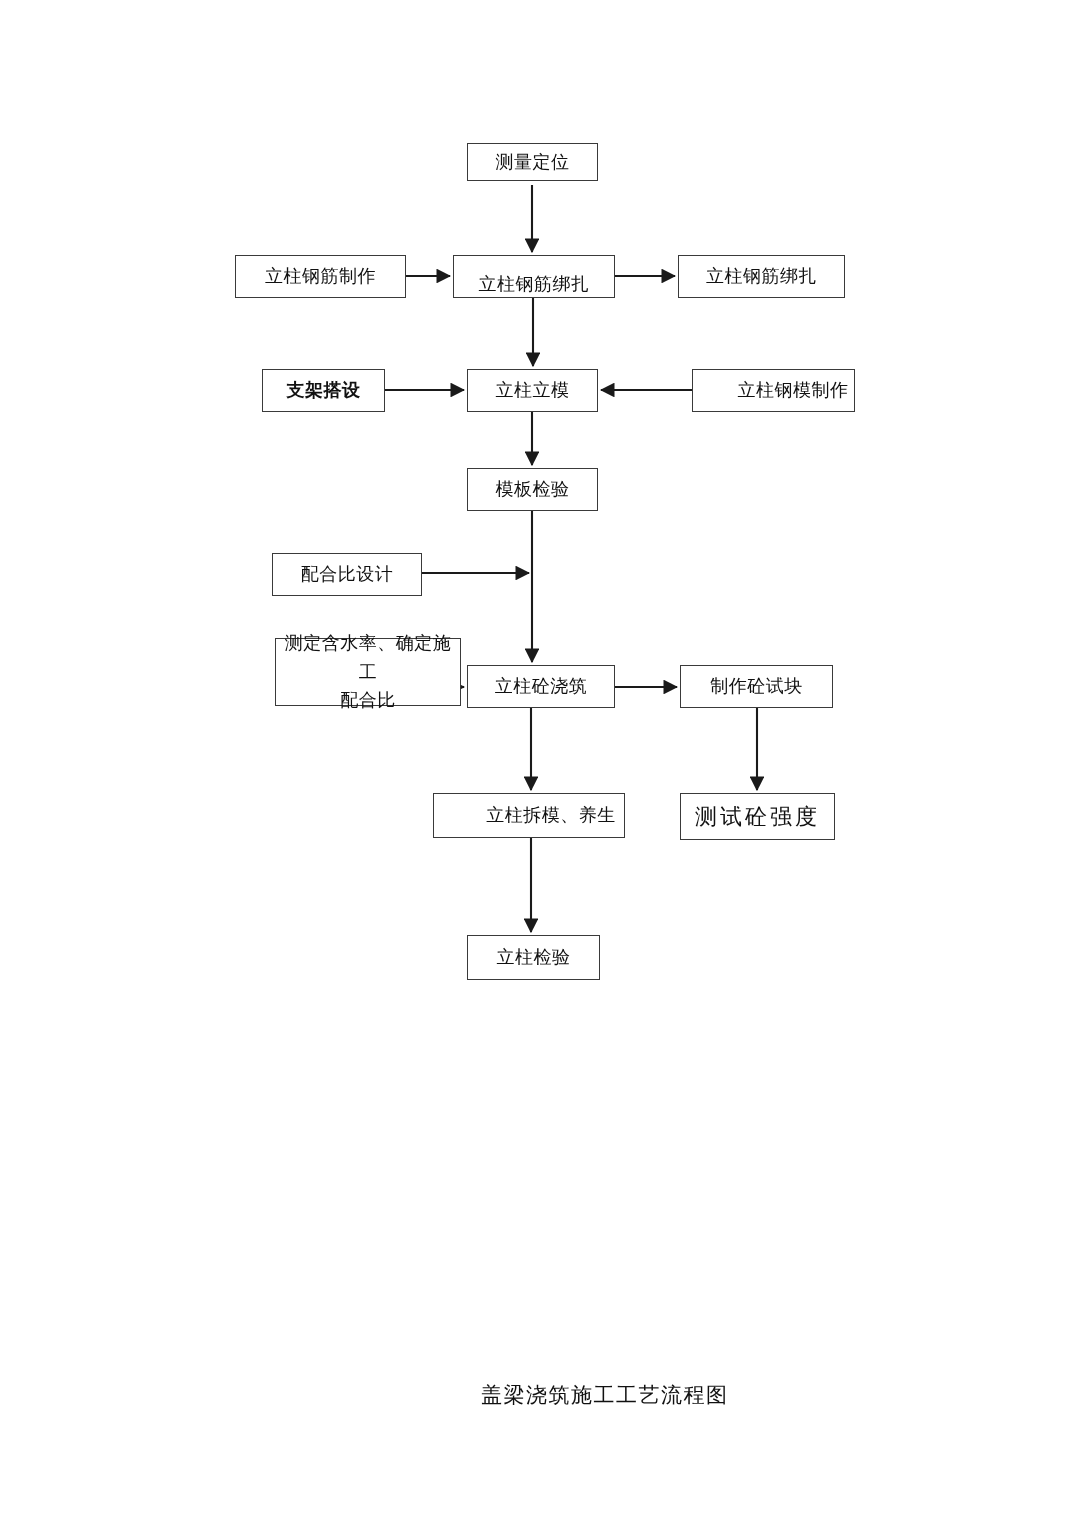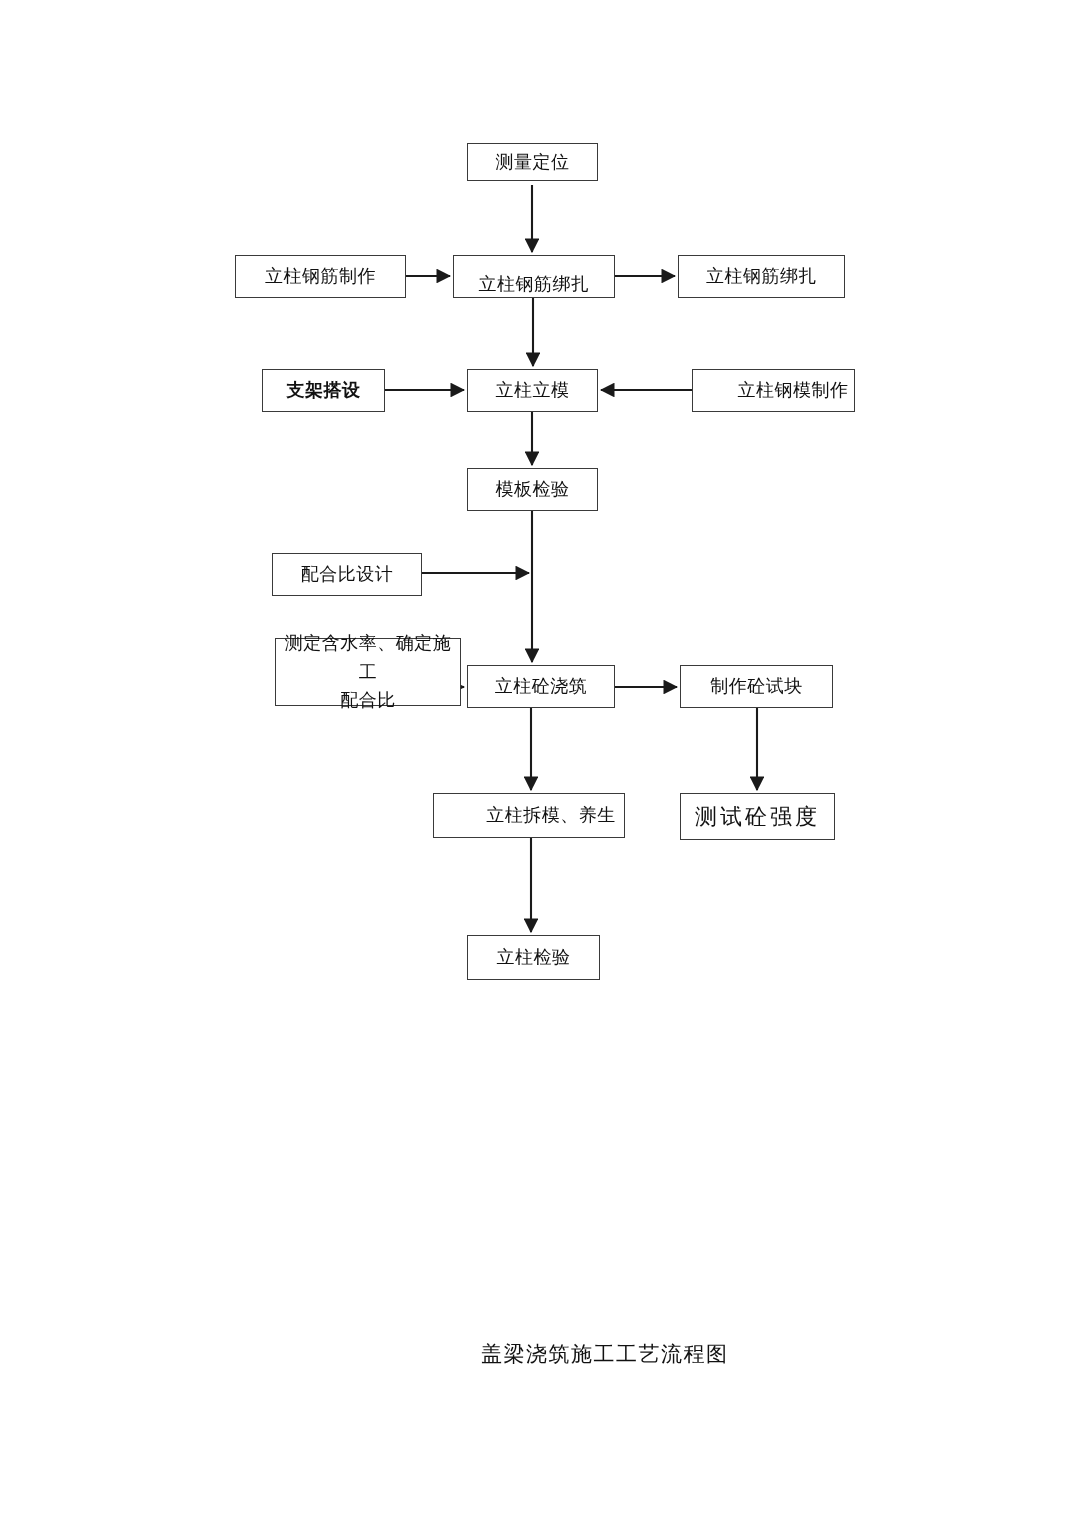--- a/index.html
+++ b/index.html
@@ -45,20 +45,21 @@
     font-size: 22px;
     letter-spacing: 3px;
   }
   .caption {
     position: absolute;
     font-family: "DejaVu Serif", "Liberation Serif", serif;
     font-size: 21px;
     letter-spacing: 1.5px;
     color: #111111;
     white-space: nowrap;
+    margin-top: 41px;
   }
   svg line, svg path, svg polygon {
     shape-rendering: geometricPrecision;
   }
 </style>
 </head>
 <body>
 
 <svg id="flow-canvas" viewBox="0 0 1080 1527" xmlns="http://www.w3.org/2000/svg">
   <defs>

